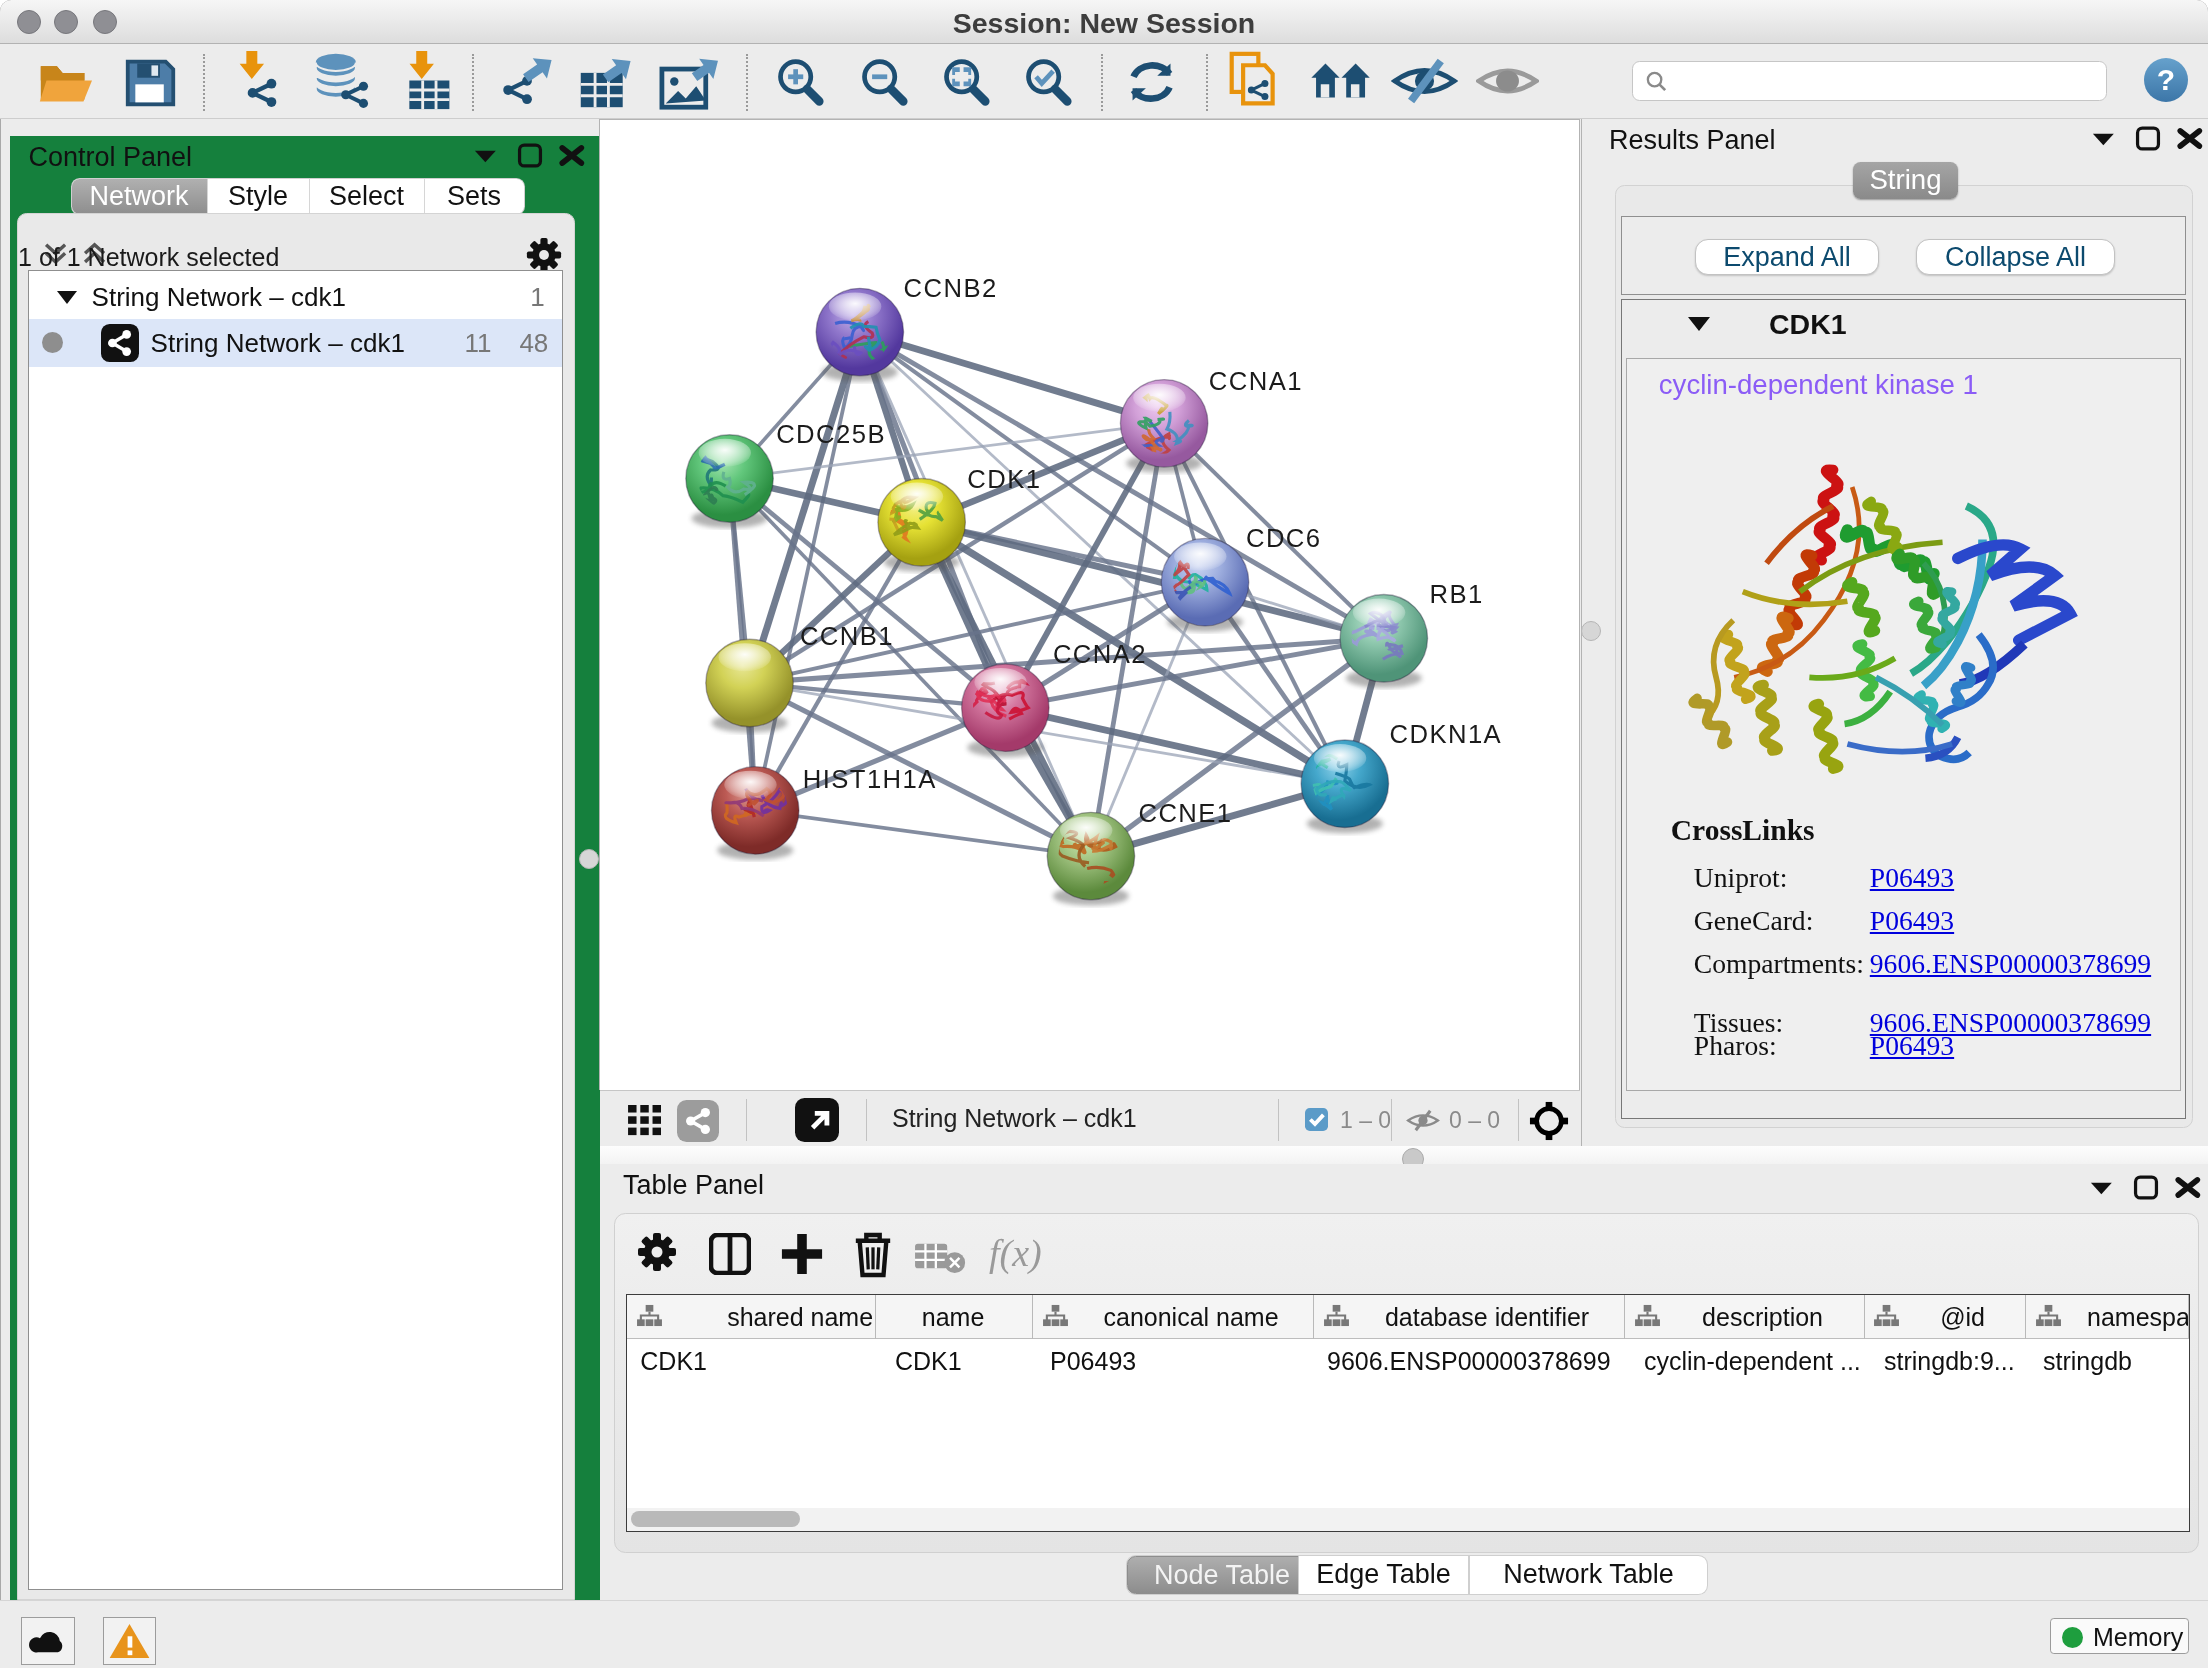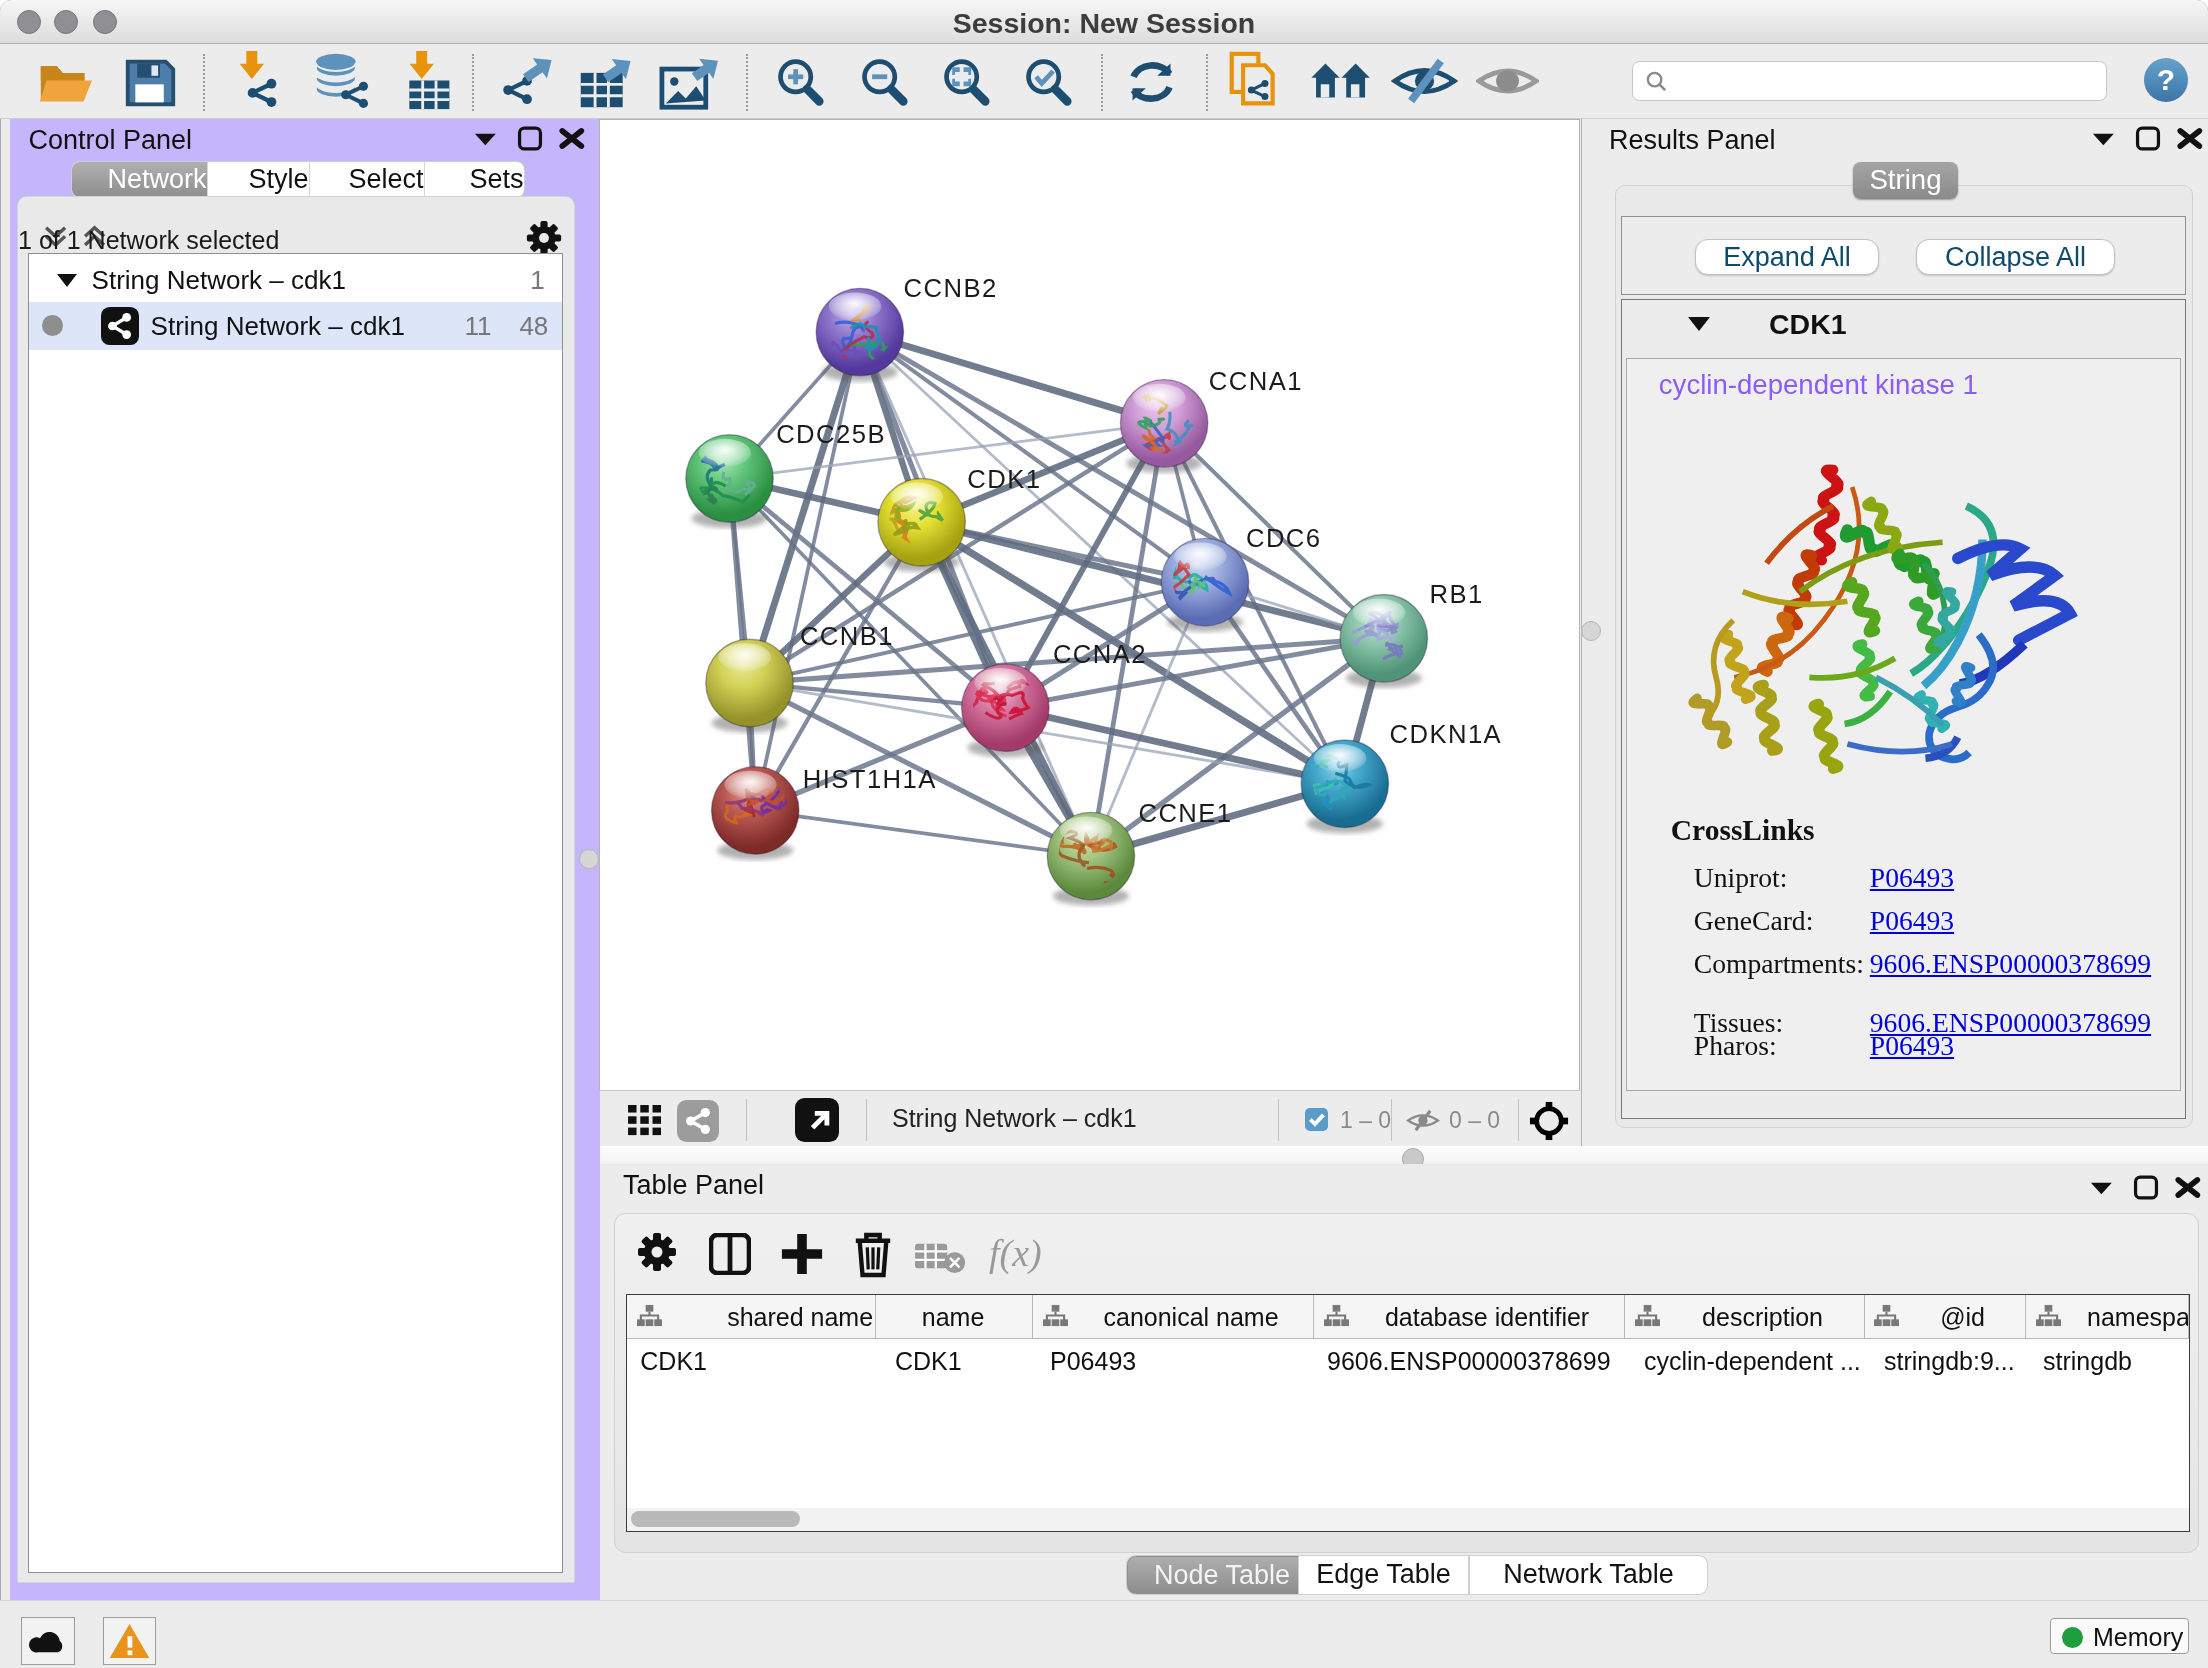--- a/index.html
+++ b/index.html
@@ -6,21 +6,21 @@
 body { background:#ececec; border-radius:11.4px 11.4px 0 0; box-shadow:inset 0 0 0 1px #a9a9a9; }
 #titlebar { position:absolute; left:0; top:0; width:2208px; height:44px; background:linear-gradient(#f6f6f6,#dddddd); border-bottom:1px solid #b2b2b2; border-radius:11.4px 11.4px 0 0; }
 .tl { position:absolute; top:9.5px; width:24px; height:24px; border-radius:50%; background:#8f8f94; border:1px solid #77777c; }
 #title { position:absolute; top:6.7px; width:100%; text-align:center; font-size:28.5px; font-weight:bold; color:#3d3d3d; }
 #toolbar { position:absolute; left:0; top:44px; width:2208px; height:75px; background:#ececec; border-bottom:1px solid #cdcdcd; }
 .vsep { position:absolute; top:9.5px; height:57px; width:0; border-left:2.9px dotted #9a9a9a; }
 #search { position:absolute; left:1632px; top:17px; width:475px; height:40px; background:#fff; border:1px solid #c6c6c6; border-radius:7.6px; }
 #help { position:absolute; left:2144px; top:14.3px; width:44px; height:44px; border-radius:50%; background:linear-gradient(#66a1cc,#3c76a8); color:#fff; font-size:30px; font-weight:bold; text-align:center; line-height:44px; }
 .ptitle { position:absolute; font-size:27px; color:#111; }
 #cp-tabs { position:absolute; left:62px; top:43px; width:452px; height:35px; background:#fff; border-radius:7.6px; box-shadow:0 0 0 1px #cfcfcf; }
-.seg { position:absolute; top:0; height:35px; font-size:27px; text-align:right; line-height:34px; color:#111; border-right:1px solid #d6d6d6; }
+.seg { position:absolute; top:0; height:35px; font-size:27px; text-align:center; line-height:34px; color:#111; border-right:1px solid #d6d6d6; }
 .selseg { background:linear-gradient(#b0b0b0,#8e8e8e); color:#fff; }
 #cp-sub { position:absolute; left:7.6px; top:77px; width:558px; height:1387px; background:#e9e9e9; border:1px solid #d4d4d4; border-radius:9.5px 9.5px 0 0; }
 #cp-list { position:absolute; left:9.5px; top:56px; width:535px; height:1320px; background:#fff; border:1px solid #8f8f8f; }
 #netbar { position:absolute; left:600px; top:1090px; width:980px; height:56px; background:#ececec; border-top:1px solid #c6c6c6; }
 .nsep { position:absolute; top:7.6px; height:42px; width:0; border-left:1px solid #c2c2c2; }
 #stringtab { position:absolute; left:271px; top:43px; width:105px; height:37px; background:linear-gradient(#a5a5a5,#8a8a8a); border-radius:7.6px; color:#fff; font-size:27.6px; text-align:center; line-height:36px; box-shadow:0 1px 1.9px rgba(0,0,0,.35); }
 .btn { position:absolute; background:#fff; border:1px solid #c2c2c2; border-radius:13px; font-size:27px; color:#0c4a6e; font-family:"Liberation Sans",sans-serif; box-shadow:0 1px 1.9px rgba(0,0,0,.18); }
 .seg2 { position:absolute; top:0; height:38px; font-size:27px; text-align:center; line-height:37px; box-shadow:0 0 0 1px #cfcfcf; }
 </style></head><body>
 <div id="titlebar">
@@ -158,21 +158,21 @@
     <div class="vsep" style="left:746px"></div>
     <div class="vsep" style="left:1101px"></div>
     <div class="vsep" style="left:1206px"></div>
     <div id="search"><svg width="25" height="25" viewBox="0 0 26 26" style="margin:6.7px 0 0 11.4px">
         <circle cx="11" cy="11" r="7" fill="none" stroke="#8a8a8a" stroke-width="2.4"></circle>
         <line x1="16" y1="16" x2="22" y2="22" stroke="#8a8a8a" stroke-width="2.8"></line>
       </svg></div>
     <div id="help">?</div>
   </div>
 
-<div style="position:absolute;left:9.5px;top:119px;width:590px;height:1484px;background:#c4b5fd">
+<div style="position:absolute;left:9.5px;top:136px;width:590px;height:1484px;background:#15803d">
   <div class="ptitle" style="left:19px;top:5.7px">Control Panel</div>
   <svg style="position:absolute;left:463px;top:6.7px" width="114" height="25" viewBox="0 0 120 26">
       <path d="M2 8 l11 12 l11 -12 z" fill="#111"></path>
       <rect x="49" y="2" width="22" height="22" rx="5" fill="none" stroke="#111" stroke-width="3.4"></rect>
       <path d="M94 5 l20 16 m0 -16 l-20 16" stroke="#111" stroke-width="6" stroke-linecap="round"></path>
     </svg>
   <div id="cp-tabs">
     <div class="seg selseg" style="left:0;width:136px;border-radius:7.6px 0 0 7.6px">Network</div>
     <div class="seg" style="left:136px;width:102px">Style</div>
     <div class="seg" style="left:238px;width:115px">Select</div>

